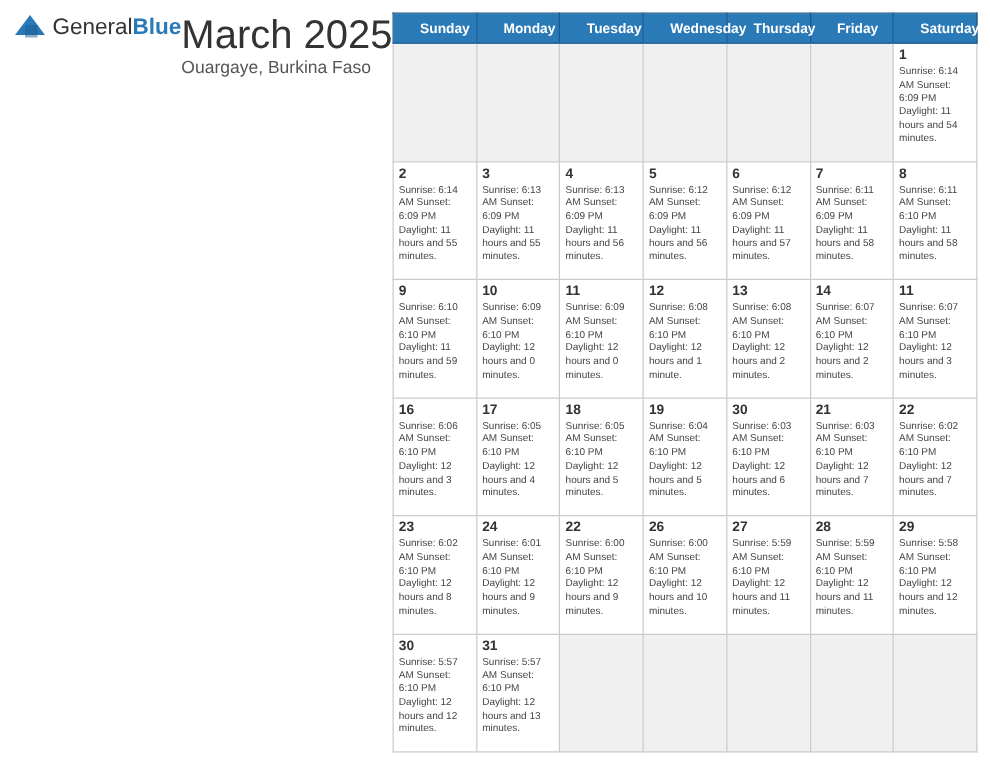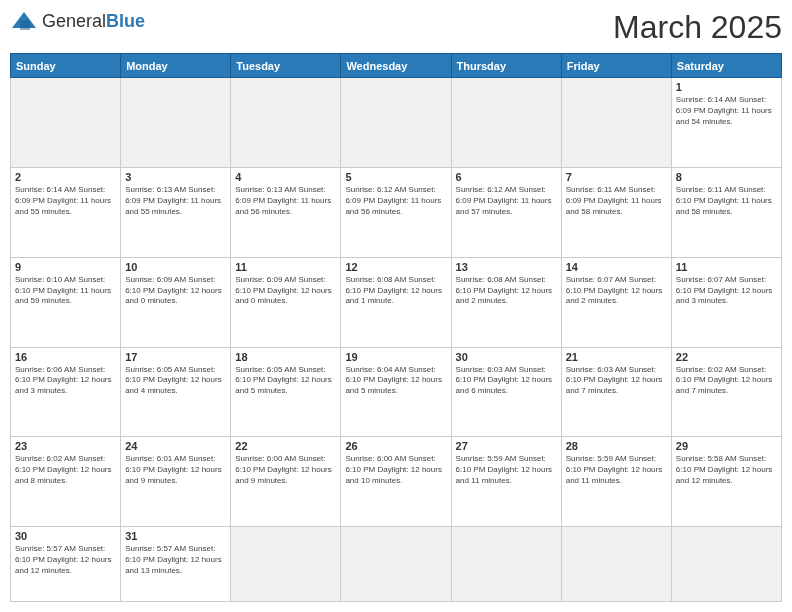--- a/index.html
+++ b/index.html
@@ -8,21 +8,21 @@
       height: 612px;
       font-family: Arial, sans-serif;
       background: #fff;
       overflow: hidden;
     }
     .page {
       width: 792px;
       height: 612px;
       padding: 10px;
       display: flex;
-      flex-direction: column;
+      flex-direction: row;
     }
     .header {
       display: flex;
       justify-content: space-between;
       align-items: flex-start;
       margin-bottom: 8px;
     }
     .logo {
       display: flex;
       align-items: center;
@@ -59,21 +59,21 @@
       border: 1px solid #ccc;
       border-collapse: collapse;
       width: 100%;
       table-layout: fixed;
     }
     .calendar th {
       background: #2a7ab8;
       color: #fff;
       font-size: 11px;
       font-weight: bold;
-      padding: 4px 5px;
+      padding: 4px 21px;
       text-align: left;
       border: 1px solid #1a5a90;
       height: 24px;
     }
     .calendar td {
       border: 1px solid #ccc;
       vertical-align: top;
       padding: 3px 4px;
       background: #fff;
       font-size: 8.5px;
@@ -108,20 +108,21 @@
       <svg class="logo-icon" viewBox="0 0 28 22" xmlns="http://www.w3.org/2000/svg">
         <polygon points="14,2 26,18 2,18" fill="#2a7ab8"></polygon>
         <polygon points="10,10 20,10 20,20 10,20" fill="#1a5a90" opacity="0.5"></polygon>
       </svg>
       <div>
         <span class="logo-text">General<span>Blue</span></span>
       </div>
     </div>
     <div class="title-block">
       <div class="month-title">March 2025</div>
+      <div class="subtitle">Ouargaye, Burkina Faso</div>
     </div>
   </div>
 
   <table class="calendar">
     <thead>
       <tr>
         <th>Sunday</th>
         <th>Monday</th>
         <th>Tuesday</th>
         <th>Wednesday</th>

